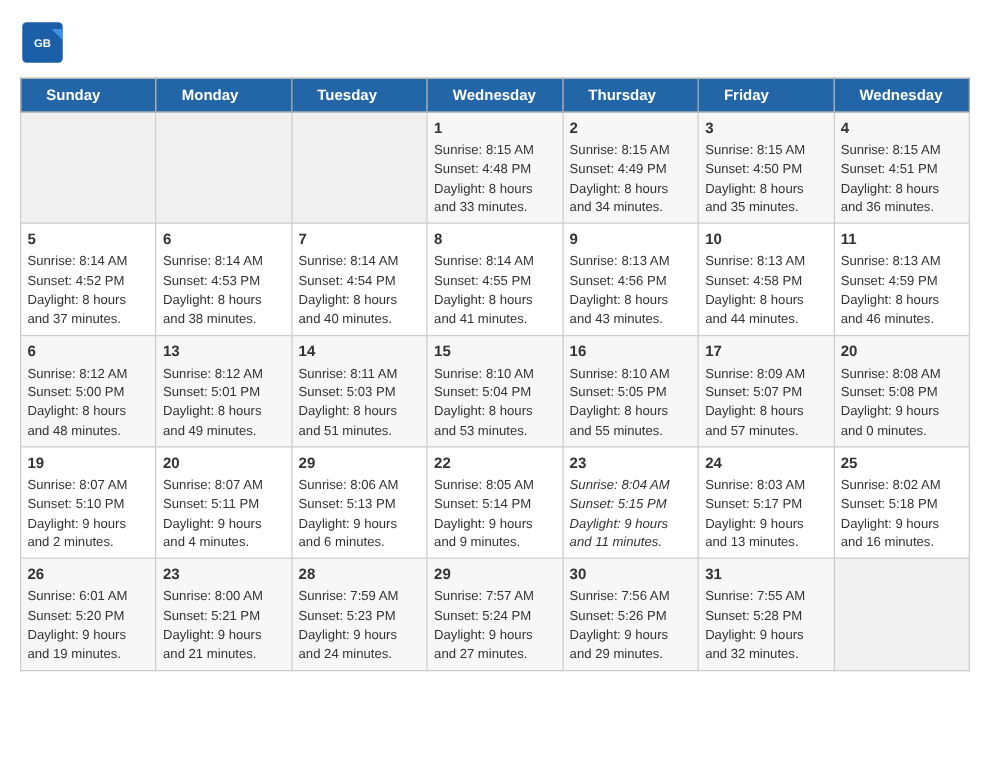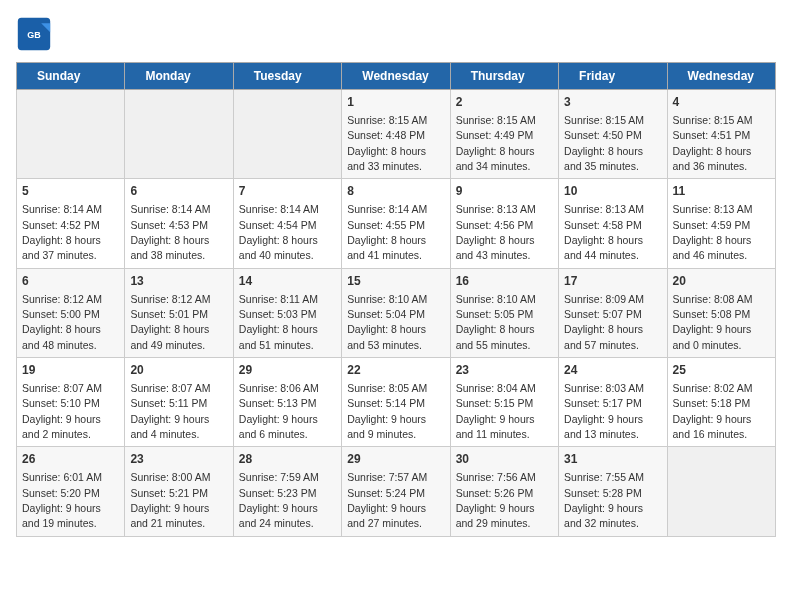--- a/index.html
+++ b/index.html
@@ -194,21 +194,21 @@
 Daylight: 9 hours and 2 minutes.</span></td>
         <td><span class="day-num">20</span><span class="day-info" style="white-space: pre-line;">Sunrise: 8:07 AM
 Sunset: 5:11 PM
 Daylight: 9 hours and 4 minutes.</span></td>
         <td><span class="day-num">29</span><span class="day-info" style="white-space: pre-line;">Sunrise: 8:06 AM
 Sunset: 5:13 PM
 Daylight: 9 hours and 6 minutes.</span></td>
         <td><span class="day-num">22</span><span class="day-info" style="white-space: pre-line;">Sunrise: 8:05 AM
 Sunset: 5:14 PM
 Daylight: 9 hours and 9 minutes.</span></td>
-        <td><span class="day-num">23</span><span class="day-info" style="white-space: pre-line;">Sunrise: 8:04 AM
+        <td><span class="day-num">23</span><span class="day-info" style="white-space: pre-line; font-style: italic;">Sunrise: 8:04 AM
 Sunset: 5:15 PM
 Daylight: 9 hours and 11 minutes.</span></td>
         <td><span class="day-num">24</span><span class="day-info" style="white-space: pre-line;">Sunrise: 8:03 AM
 Sunset: 5:17 PM
 Daylight: 9 hours and 13 minutes.</span></td>
         <td><span class="day-num">25</span><span class="day-info" style="white-space: pre-line;">Sunrise: 8:02 AM
 Sunset: 5:18 PM
 Daylight: 9 hours and 16 minutes.</span></td>
       </tr>
       <tr>

